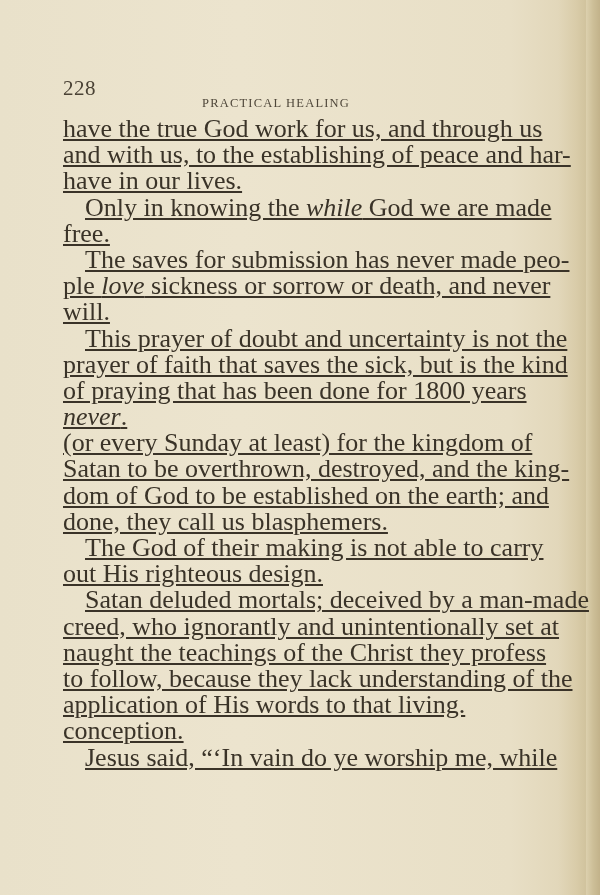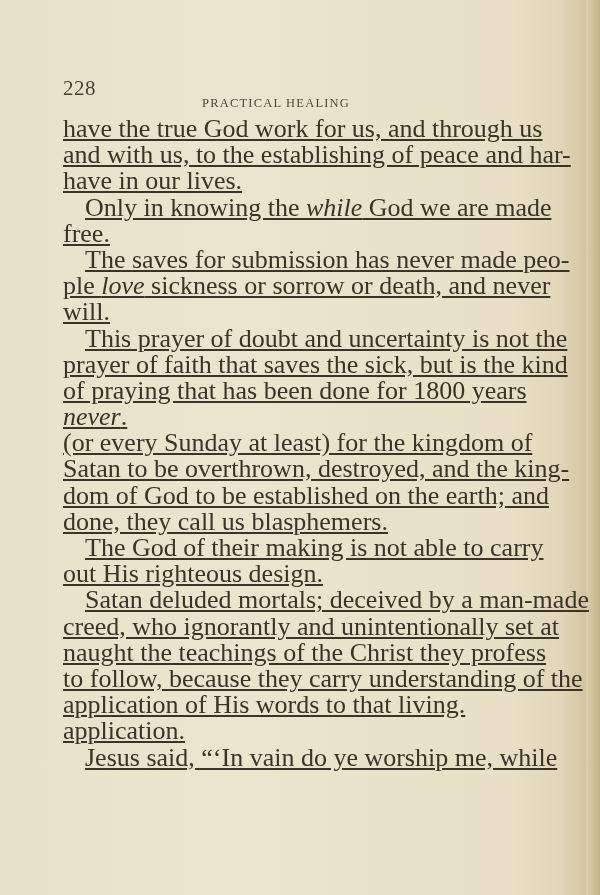--- a/index.html
+++ b/index.html
@@ -67,18 +67,18 @@
       <span class="line last"><em>never</em><span>.</span></span>
       <span class="line">(or every Sunday at least) for the kingdom of</span>
       <span class="line">Satan to be overthrown, destroyed, and the king-</span>
       <span class="line">dom of God to be established on the earth; and</span>
       <span class="line last">done, they call us blasphemers.</span>
       <span class="line indent">The God of their making is not able to carry</span>
       <span class="line last">out His righteous design.</span>
       <span class="line indent">Satan deluded mortals; deceived by a man-made</span>
       <span class="line">creed, who ignorantly and unintentionally set at</span>
       <span class="line">naught the teachings of the Christ they profess</span>
-      <span class="line">to follow, because they carry understanding of the</span>
+      <span class="line">to follow, because they lack understanding of the</span>
       <span class="line last">application of His words to that living.</span>
-      <span class="line last">application.</span>
+      <span class="line last">conception.</span>
       <span class="line indent">Jesus said, “‘In vain do ye worship me, while</span>
     </div>
 </div>
 
 </body></html>

